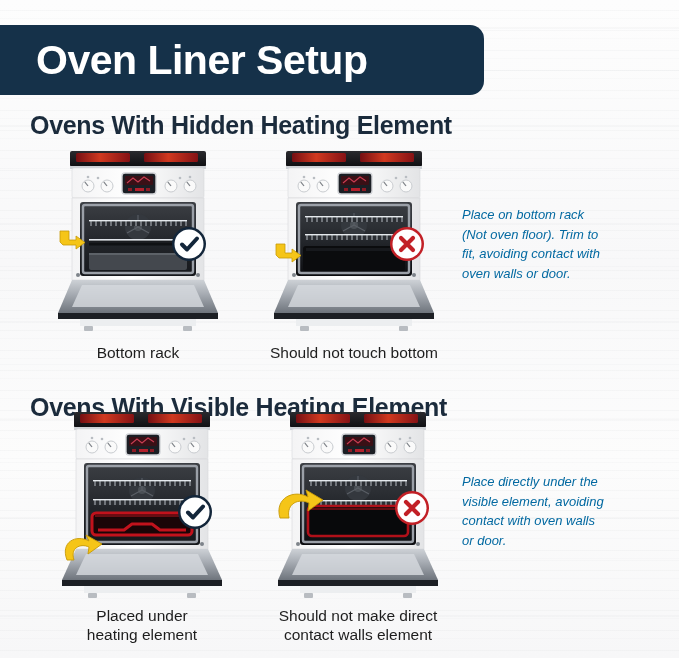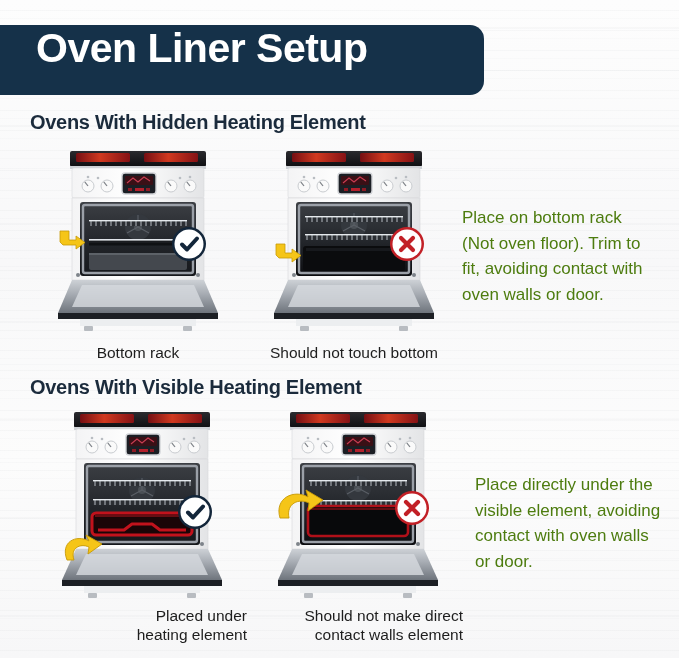--- a/index.html
+++ b/index.html
@@ -48,42 +48,43 @@
   #page { position: absolute; inset: 0; z-index: 1; }
 
   
   .banner {
     position: absolute;
     left: 0; top: 25px;
     width: 484px; height: 70px;
     background: #153149;
     border-radius: 0 14px 14px 0;
     display: flex;
+    align-items: center;
   }
   .banner-title {
     color: #ffffff;
     font-size: 41px;
     font-weight: 700;
     letter-spacing: -0.5px;
     padding-left: 36px;
     white-space: nowrap;
   }
 
   
   .section-heading {
     position: absolute;
     left: 30px;
     color: #1b2b3c;
-    font-size: 20px;
+    font-size: 25px;
     font-weight: 700;
     letter-spacing: -0.3px;
     white-space: nowrap;
   }
   #heading-hidden  { top: 111px; }
-  #heading-visible { top: 376px; }
+  #heading-visible { top: 393px; }
 
   
   .oven-card { position: absolute; }
   #card-1 { left: 58px;  top: 147px; width: 160px; }
   #card-2 { left: 274px; top: 147px; width: 160px; }
   #card-3 { left: 62px;  top: 408px; width: 160px; }
   #card-4 { left: 278px; top: 408px; width: 160px; }
 
   .oven-svg { display: block; }
 
@@ -91,34 +92,35 @@
   .caption {
     text-align: center;
     color: #1d1d1d;
     font-size: 15.5px;
     font-weight: 400;
     line-height: 1.24;
     margin-top: 6px;
     white-space: pre-line;
   }
   #card-1 .caption, #card-2 .caption { width: 200px; margin-left: -20px; }
-  #card-3 .caption, #card-4 .caption { width: 210px; margin-left: -25px; text-align: right; }
+  #card-3 .caption, #card-4 .caption { width: 210px; margin-left: -25px; }
 
   
   .note {
     position: absolute;
-    font-size: 17px;
+    font-size: 13px;
+    font-style: italic;
     font-weight: 500;
-    color: #4d7c0f;
+    color: #0369a1;
     line-height: 1.50;
     width: 190px;
     white-space: pre-line;
   }
   #note-1 { left: 462px; top: 205px; }
-  #note-2 { left: 462px; top: 472px; margin-left: 13px; }
+  #note-2 { left: 462px; top: 472px; }
 </style>
 </head>
 <body>
 
 <div id="bg"></div>
 
 <div id="page">
 
   <div class="banner">
     <span class="banner-title">Oven Liner Setup</span>

